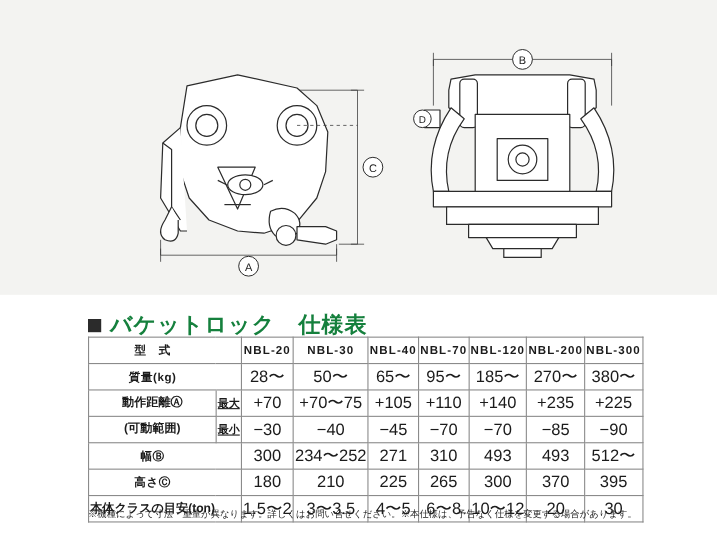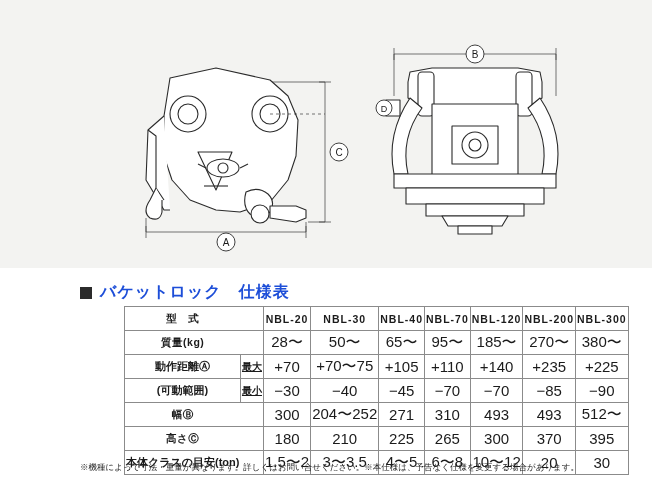--- a/index.html
+++ b/index.html
@@ -48,35 +48,34 @@
     align-items: center;
     gap: 8px;
   }
   #heading .bullet {
     width: 12px;
     height: 12px;
     background: #2b2b2b;
     display: inline-block;
   }
   #heading .htext {
-    font-size: 16px;
-    font-weight: bold;
-    color: #1d4ed8;
+    font-size: 20px;
+    font-weight: bold;
+    color: #15803d;
     letter-spacing: 1px;
   }
   
   #spec-table {
     position: absolute;
     left: 80px;
     top: 306px;
     width: 500px;
     border-collapse: collapse;
     font-size: 10.5px;
     color: #1b1b1b;
-    margin-left: 44px;
   }
   #spec-table th, #spec-table td {
     border: 1px solid #8b8b8b;
     text-align: center;
     vertical-align: middle;
     padding: 2px 1px;
     height: 19px;
     font-weight: normal;
     white-space: nowrap;
   }
@@ -276,21 +275,21 @@
         <td class="data">−70</td>
         <td class="data">−70</td>
         <td class="data">−85</td>
         <td class="data">−90</td>
       </tr>
 
       <tr>
         <td class="rowhead no-right-border">幅Ⓑ</td>
         <td class="subhead no-left-border"></td>
         <td class="data">300</td>
-        <td class="data">204〜252</td>
+        <td class="data">234〜252</td>
         <td class="data">271</td>
         <td class="data">310</td>
         <td class="data">493</td>
         <td class="data">493</td>
         <td class="data">512〜</td>
       </tr>
 
       <tr>
         <td class="rowhead no-right-border">高さⒸ</td>
         <td class="subhead no-left-border"></td>

